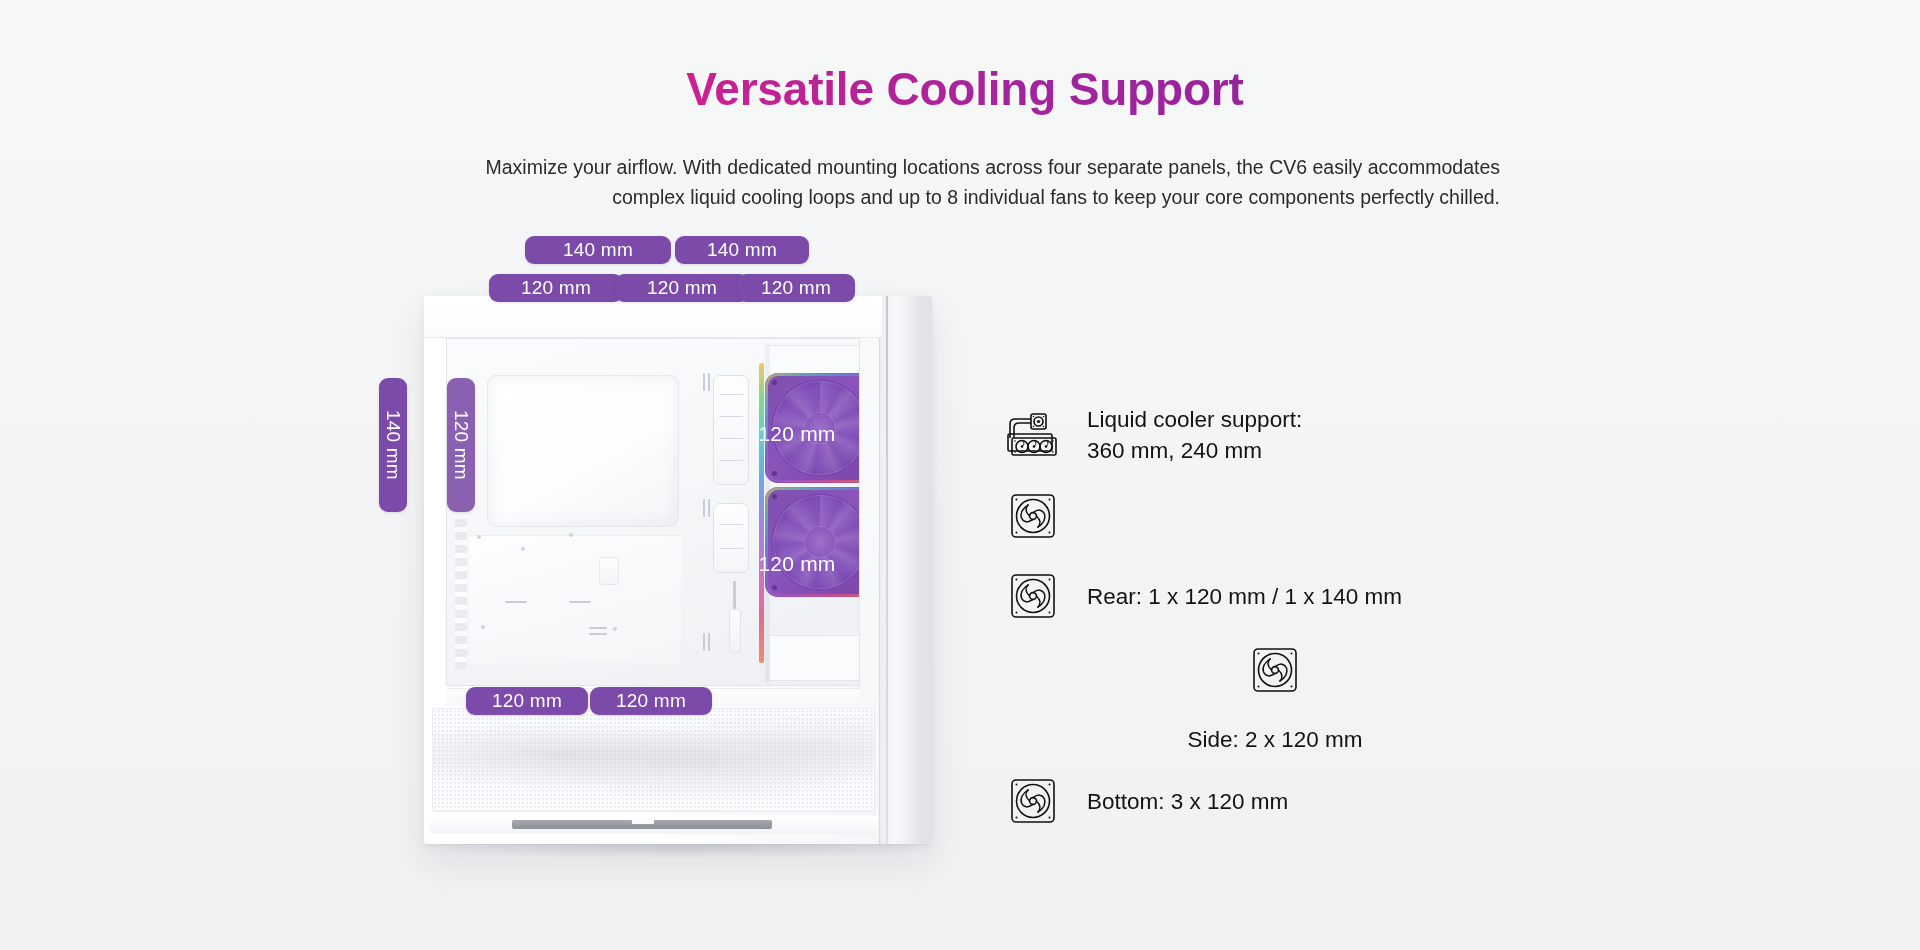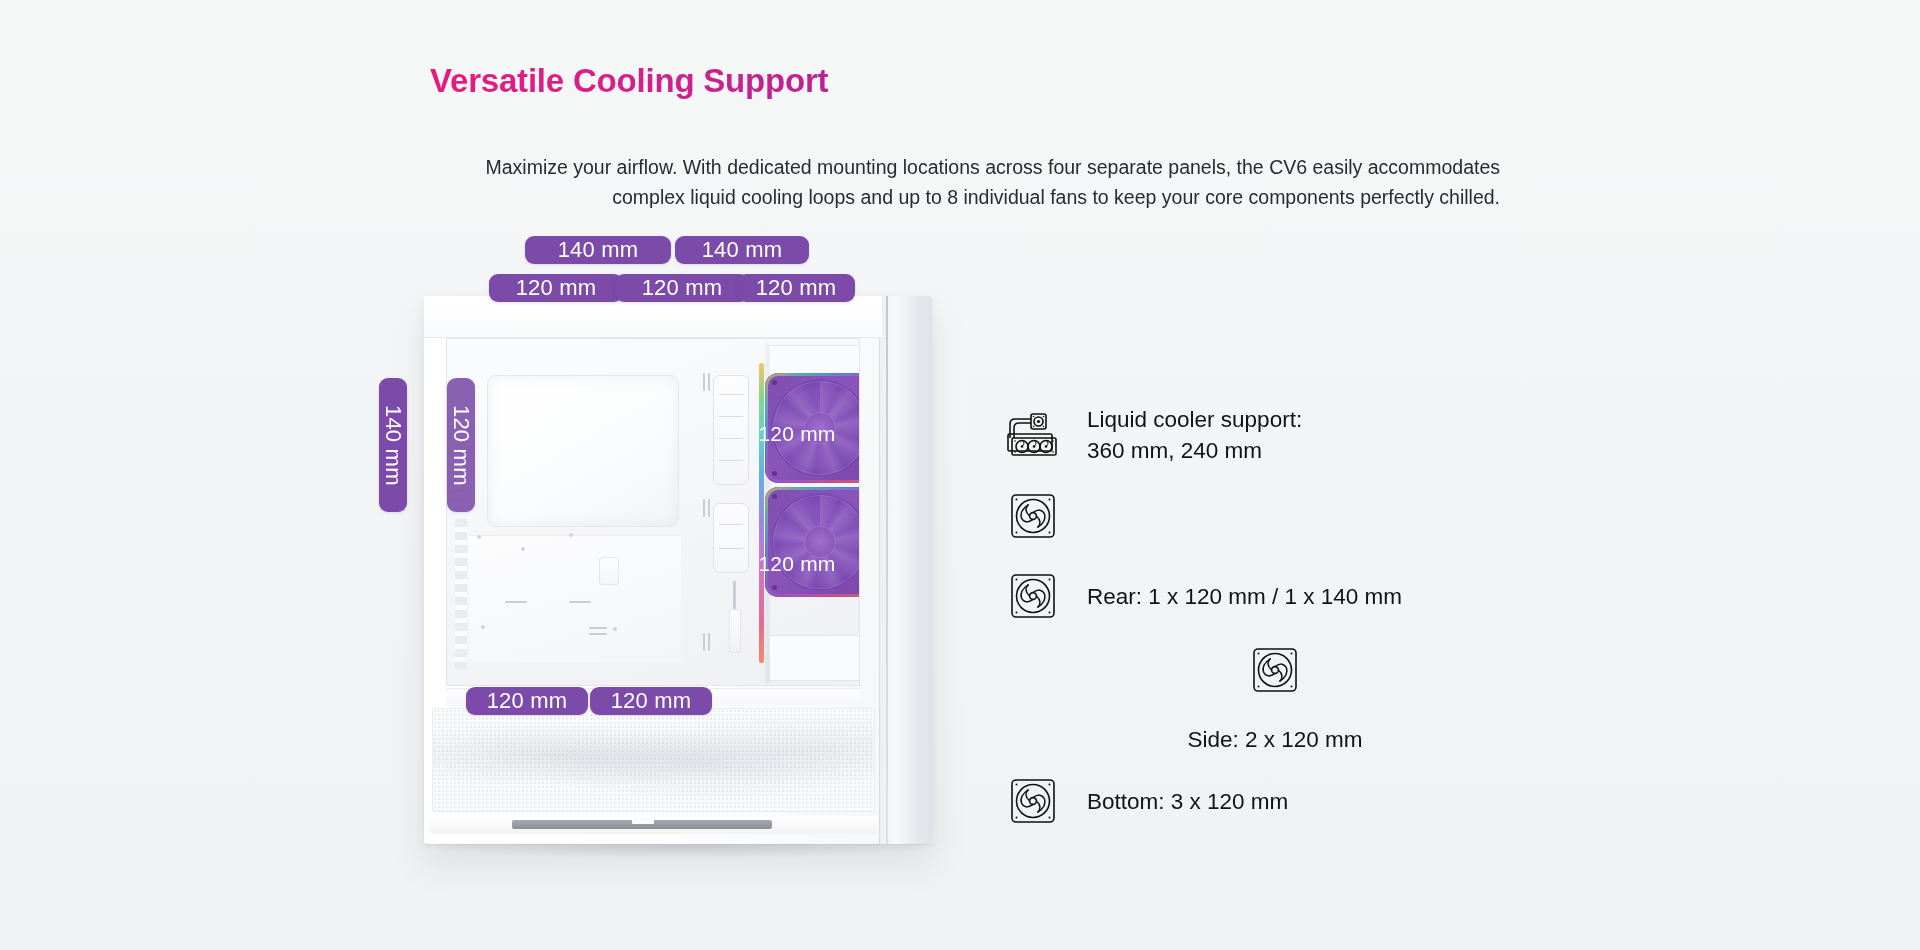--- a/index.html
+++ b/index.html
@@ -22,22 +22,22 @@
     background:
       linear-gradient(180deg, #f6f7f7 0%, #f3f4f5 55%, #f0f1f2 100%);
   }
 
   
   .headline {
     position: absolute;
     left: 430px;
     top: 62px;
     width: 1070px;
-    text-align: left;
-    font-size: 33px;
+    text-align: center;
+    font-size: 46px;
     font-weight: bold;
     letter-spacing: -0.2px;
     background: linear-gradient(90deg, #e8197d 0%, #d4208c 18%, #a3249e 55%, #8b2397 100%);
     -webkit-background-clip: text;
     background-clip: text;
     color: transparent;
     -webkit-text-fill-color: transparent;
     white-space: nowrap;
   }
 
@@ -55,21 +55,21 @@
 
   
   .badge {
     position: absolute;
     background: #7c4aa8;
     color: #ffffff;
     border-radius: 9px;
     display: flex;
     align-items: center;
     justify-content: center;
-    font-size: 22px;
+    font-size: 19px;
     font-weight: 400;
     letter-spacing: 0.2px;
     white-space: nowrap;
     z-index: 40;
     box-shadow: 0 1px 3px rgba(60,30,90,0.13);
   }
   .badge.translucent { background: rgba(114,62,160,0.82); }
   .badge.vertical {
     writing-mode: vertical-rl;
     text-orientation: mixed;

